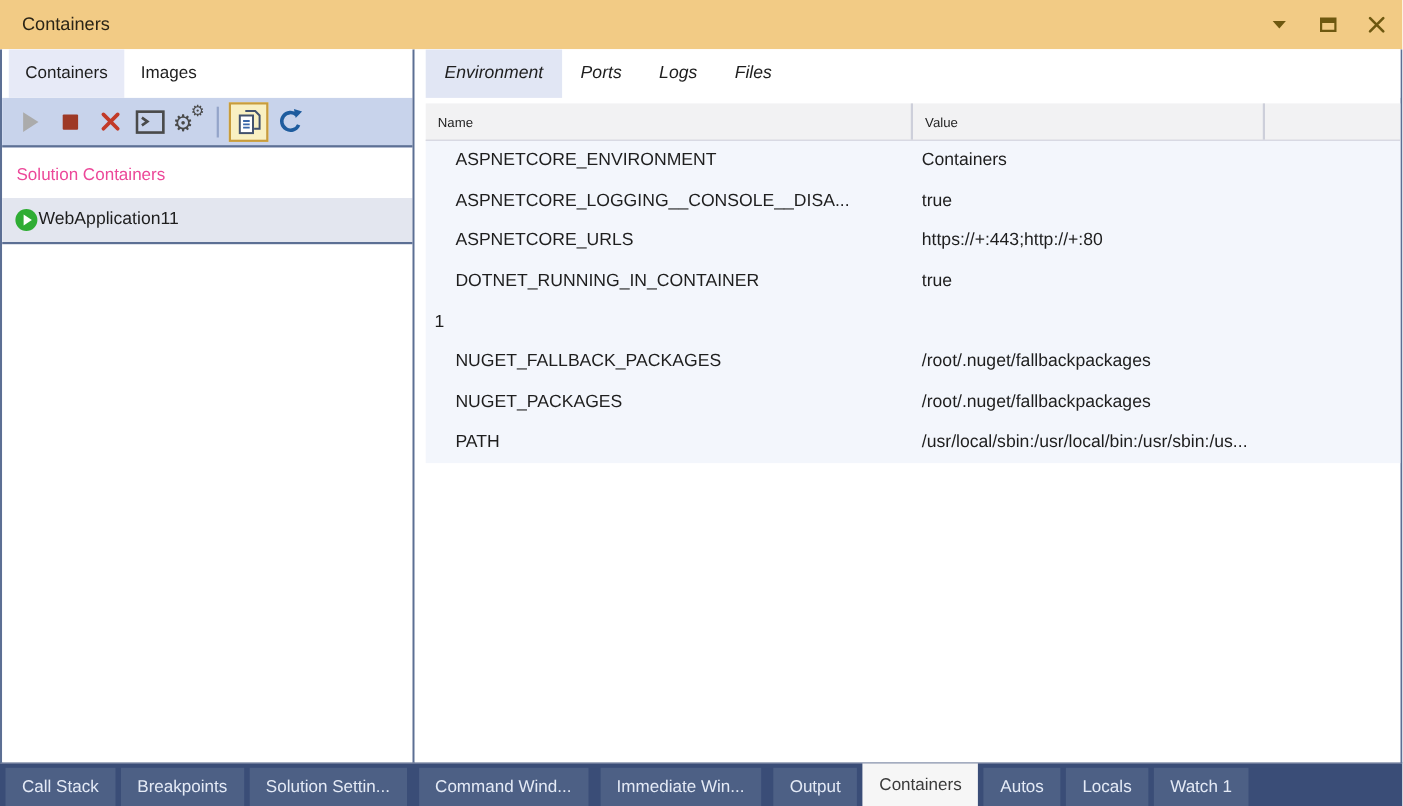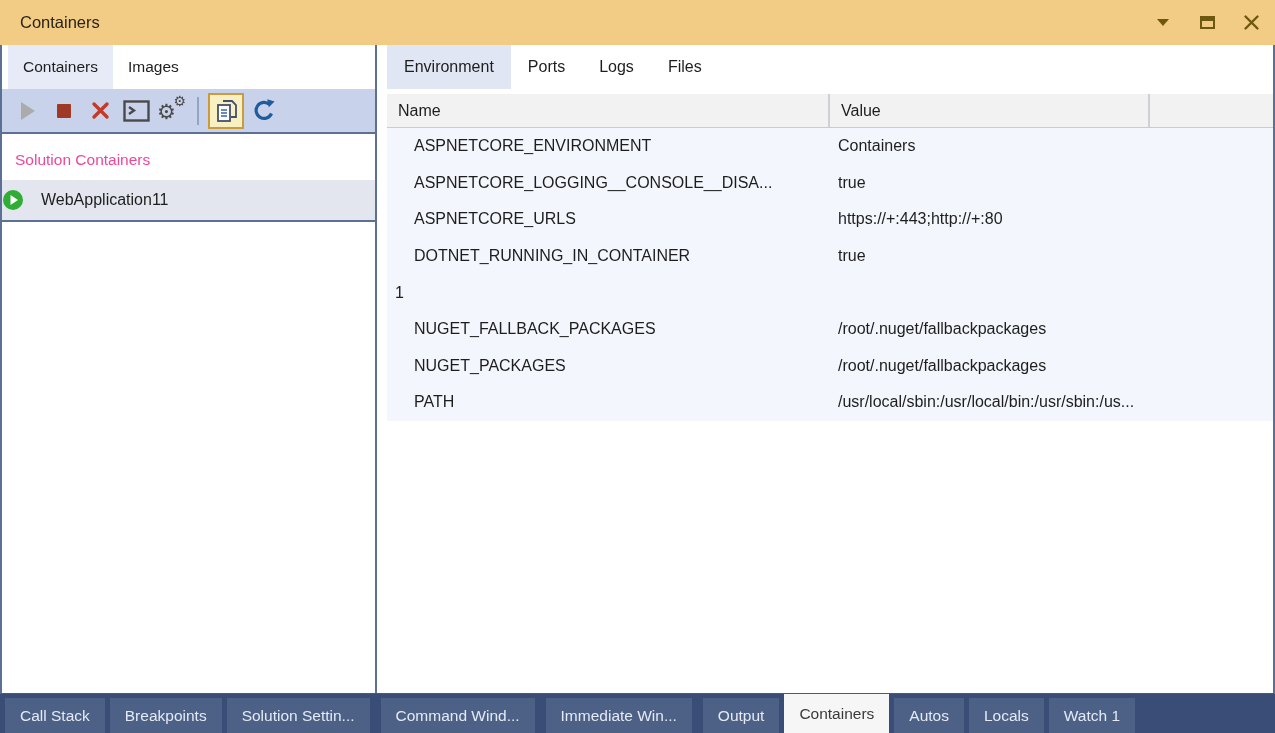--- a/index.html
+++ b/index.html
@@ -37,32 +37,32 @@
 
   .play-tri { width:0; height:0; border-top:9px solid transparent; border-bottom:9px solid transparent; border-left:14px solid #ababab; }
   .stop-sq { width:14px; height:14px; background:#9e3926; border-radius:1px; }
 
   .gears-box { position:relative; width:30px; height:30px; color:#4a4a4a; }
   .gear-big { position:absolute; left:0px; top:6px; font-size:21px; line-height:21px; font-family:"DejaVu Sans", sans-serif; }
   .gear-small { position:absolute; right:1px; top:-2px; font-size:14px; line-height:14px; font-family:"DejaVu Sans", sans-serif; }
 
   .lp-tree-label { margin:17px 0 0 13px; color:#ec4899; font-size:15.5px; }
   .lp-tree-item-wrap { margin-top:11px; border-bottom:2px solid #5c6f94; }
-  .lp-tree-item { height:40px; background:#e3e6ef; display:flex; align-items:center; padding-left:0; gap:17px; cursor:default; }
+  .lp-tree-item { height:40px; background:#e3e6ef; display:flex; align-items:center; padding-left:11px; cursor:default; }
   .lp-tree-item .item-label { font-size:16px; }
 
   
   .right-panel { position:absolute; left:375px; top:0; right:0; bottom:0; background:#fff; padding-left:10px; }
   .rp-tabs { height:44px; display:flex; align-items:stretch; background:#fff; }
-  .rp-tab { display:flex; align-items:center; padding:0 17px; font-size:16px; cursor:default; }
+  .rp-tab { display:flex; align-items:center; padding:0 17px; font-size:16px; cursor:default;font-style:italic; }
   .rp-tab.active { background:#e1e6f4; }
 
   .grid { margin-top:5px; }
   .grid-header { height:34px; display:flex; background:#f2f2f3; border-bottom:1px solid #c9cbd6; }
-  .gh-cell { display:flex; align-items:center; padding-left:11px; font-size:16px; border-right:2px solid #cdcfda; }
+  .gh-cell { display:flex; align-items:center; padding-left:11px; font-size:12px; border-right:2px solid #cdcfda; }
   .gh-name { width:443px; }
   .gh-value { width:320px; }
   .gh-extra { flex:1; border-right:none; }
 
   .grid-rows { background:#f3f6fc; }
   .grid-row { height:36.6px; display:flex; align-items:center; white-space:nowrap;justify-content:flex-end; }
   .gr-name { width:443px; padding-left:27px; overflow:hidden; font-size:16px; }
   .gr-value { flex:1; padding-left:8px; overflow:hidden; font-size:16px; }
 
   

